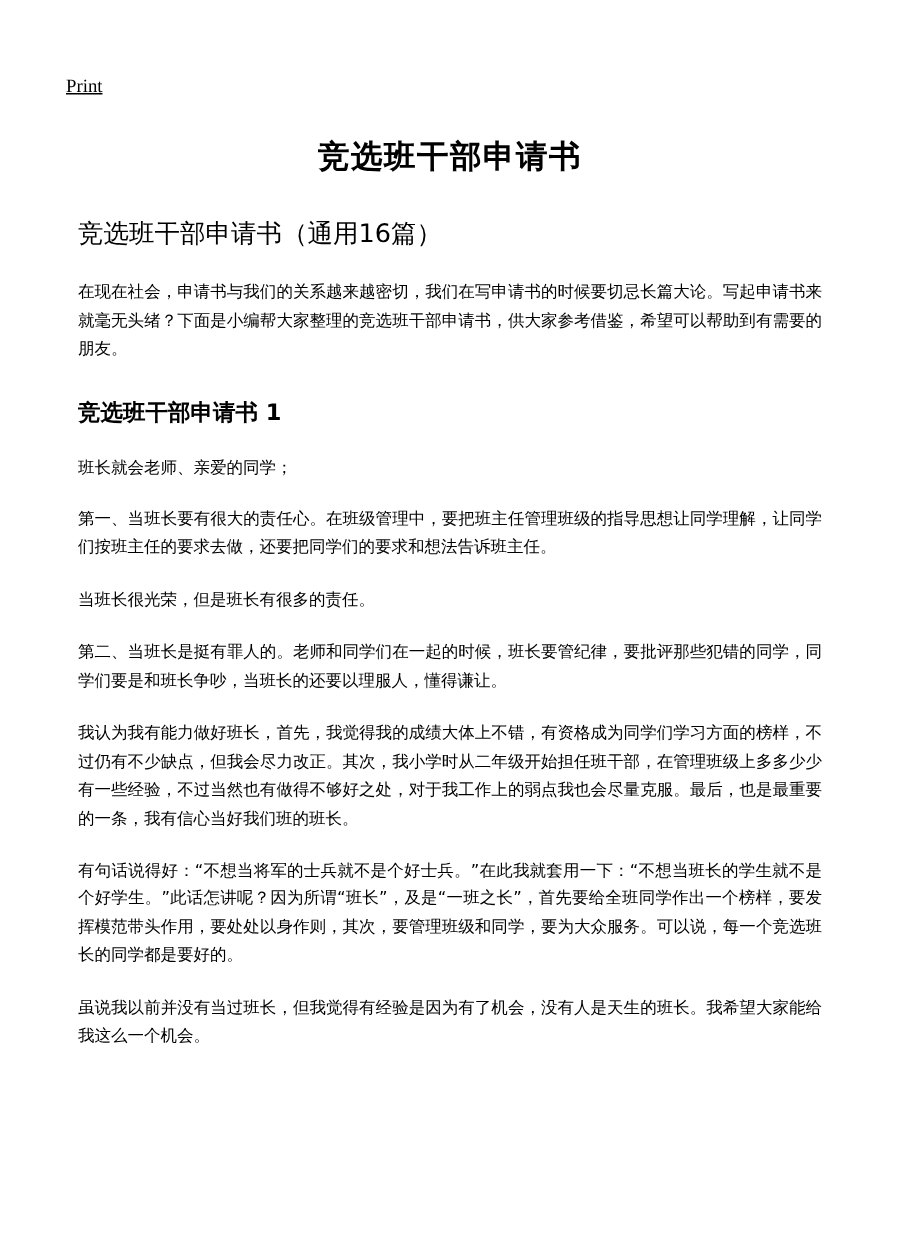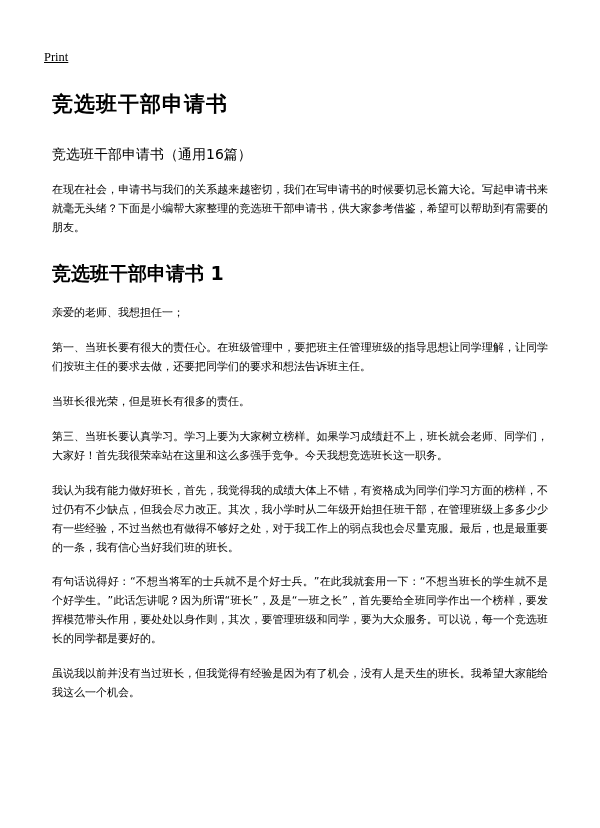--- a/index.html
+++ b/index.html
@@ -22,62 +22,62 @@
     padding: 46px 52px 0 52px;
   }
   .print-link {
     font-size: 12.5px;
     color: #000;
     line-height: 1;
     margin: 0 0 0 -8px;
     font-family: "Liberation Serif", "DejaVu Serif", serif;
   }
   .doc-title {
-    text-align: left;
+    text-align: center;
     font-size: 21px;
     font-weight: bold;
     letter-spacing: 1px;
     margin: 26px 0 0 0;
     line-height: 1.3;
   }
   .subtitle {
-    font-size: 14px;
+    font-size: 17px;
     margin: 26px 0 0 0;
     line-height: 1.5;
   }
   p.body-text {
     font-size: 11px;
     line-height: 1.72;
     margin: 16px 0 0 0;
     text-align: justify;
     text-justify: inter-ideograph;
   }
   p.section-head {
-    font-size: 19px;
+    font-size: 15px;
     font-weight: bold;
     line-height: 1.6;
     margin: 20px 0 0 0;
   }
 </style>
 </head>
 <body>
 
 <div class="page">
 
   <a href="#" class="print-link">Print</a>
 
   <h1 class="doc-title">竞选班干部申请书</h1>
 
   <div class="subtitle">竞选班干部申请书（通用16篇）</div>
 
   <p class="body-text">在现在社会，申请书与我们的关系越来越密切，我们在写申请书的时候要切忌长篇大论。写起申请书来就毫无头绪？下面是小编帮大家整理的竞选班干部申请书，供大家参考借鉴，希望可以帮助到有需要的朋友。</p>
 
   <p class="section-head">竞选班干部申请书 1</p>
 
-  <p class="body-text">亲爱的老师、我想担任一；</p>
+  <p class="body-text">班长就会老师、亲爱的同学；</p>
   <p class="body-text">第一、当班长要有很大的责任心。在班级管理中，要把班主任管理班级的指导思想让同学理解，让同学们按班主任的要求去做，还要把同学们的要求和想法告诉班主任。</p>
   <p class="body-text">当班长很光荣，但是班长有很多的责任。</p>
-  <p class="body-text">第三、当班长要认真学习。学习上要为大家树立榜样。如果学习成绩赶不上，班长就会老师、同学们，大家好！首先我很荣幸站在这里和这么多强手竞争。今天我想竞选班长这一职务。</p>
+  <p class="body-text">第二、当班长是挺有罪人的。老师和同学们在一起的时候，班长要管纪律，要批评那些犯错的同学，同学们要是和班长争吵，当班长的还要以理服人，懂得谦让。</p>
   <p class="body-text">我认为我有能力做好班长，首先，我觉得我的成绩大体上不错，有资格成为同学们学习方面的榜样，不过仍有不少缺点，但我会尽力改正。其次，我小学时从二年级开始担任班干部，在管理班级上多多少少有一些经验，不过当然也有做得不够好之处，对于我工作上的弱点我也会尽量克服。最后，也是最重要的一条，我有信心当好我们班的班长。</p>
   <p class="body-text">有句话说得好：“不想当将军的士兵就不是个好士兵。”在此我就套用一下：“不想当班长的学生就不是个好学生。”此话怎讲呢？因为所谓“班长”，及是“一班之长”，首先要给全班同学作出一个榜样，要发挥模范带头作用，要处处以身作则，其次，要管理班级和同学，要为大众服务。可以说，每一个竞选班长的同学都是要好的。</p>
   <p class="body-text">虽说我以前并没有当过班长，但我觉得有经验是因为有了机会，没有人是天生的班长。我希望大家能给我这么一个机会。</p>
 
 </div>
 
 </body></html>

